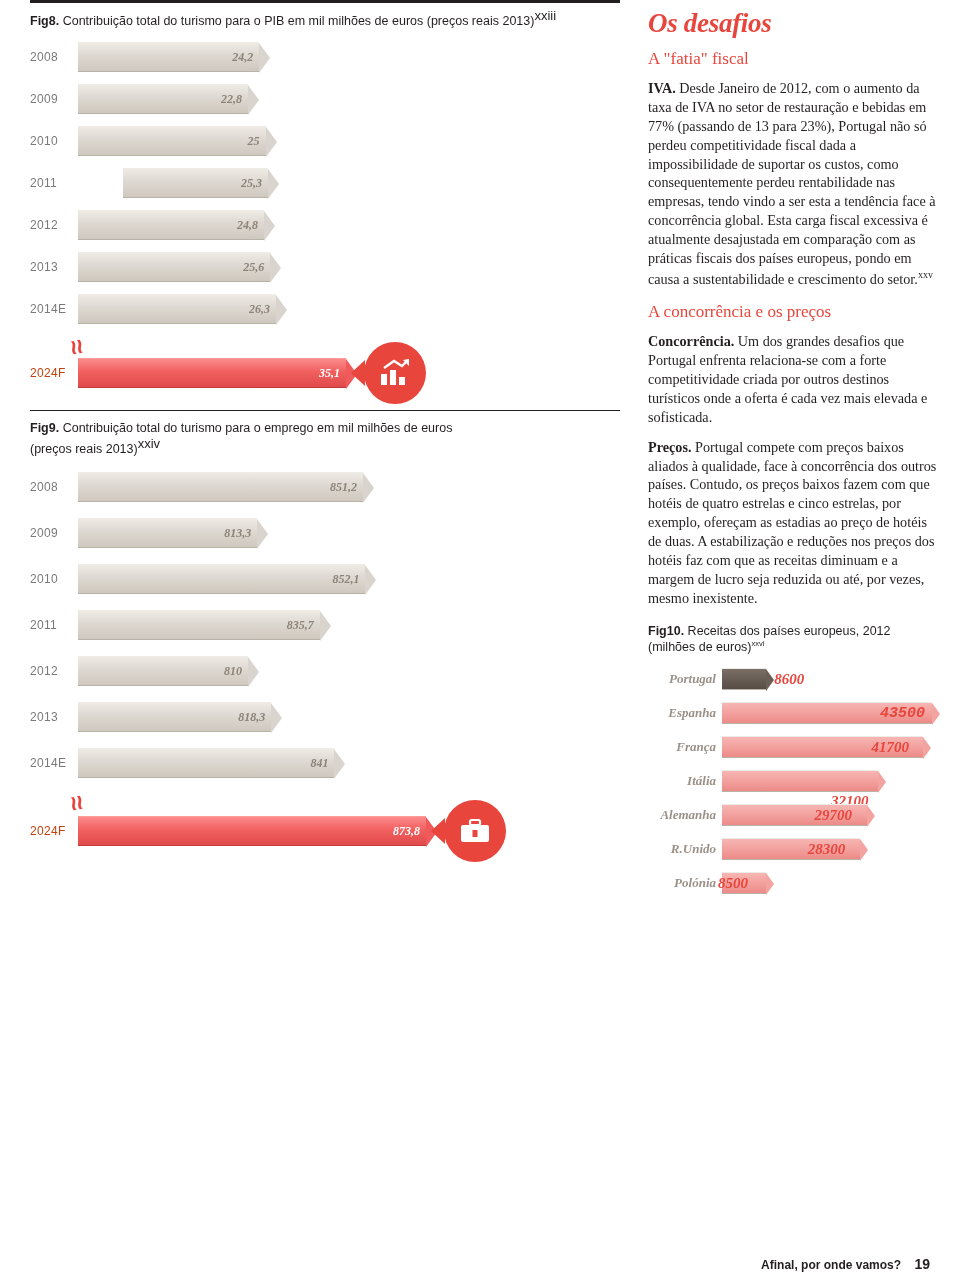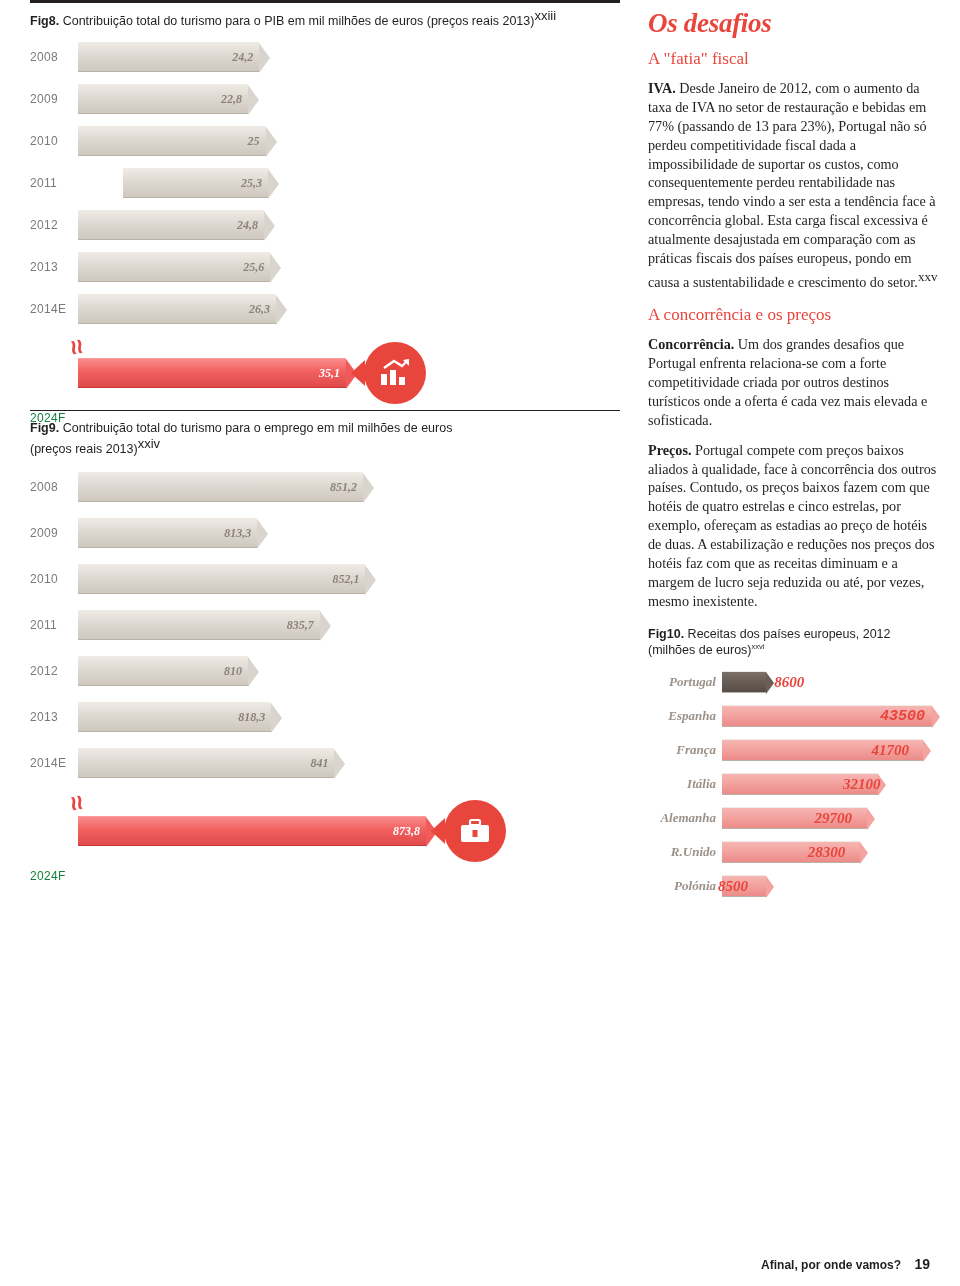--- a/index.html
+++ b/index.html
@@ -78,21 +78,21 @@
     font-weight:bold;
     font-size:12px;
     color:#8d8379;
     z-index:3;
   }
   
   .bar3d.red { background:#701a75; border-top-color:#ff9b9b; border-bottom-color:#c43b3b;}
   .bar3d.red::before { background:linear-gradient(to bottom,#fb8b8b 0%,#f26060 45%,#e04a4a 100%); }
   .bar3d.red::after { border-left-color:#f05a5a; }
   .bar3d.red .bar-val { color:#ffffff; }
-  .row.forecast .ylabel { color:#15803d;margin-top:45px; }
+  .row.forecast .ylabel { color:#c2410c; }
 
   
   .break-mark {
     position:absolute;
     font-size:26px;
     color:#e8453c;
     font-weight:bold;
     transform:rotate(80deg);
     line-height:1;
   }
@@ -137,21 +137,21 @@
     margin-bottom:10px;
   }
   .body-txt {
     font-family:"Liberation Serif", serif;
     font-size:14.2px;
     line-height:1.33;
     text-align:left;
     color:#231f20;
   }
   .body-txt b { font-weight:bold; }
-  .body-txt sup { font-size:13px; vertical-align:super; }
+  .body-txt sup { font-size:10px; vertical-align:super; }
   .body-txt + .body-txt { margin-top:11px; }
 
   
   .fig10-cap {
     font-size:12.5px; line-height:1.25; margin-top:4px; margin-bottom:6px;
   }
   .fig10-cap b { font-weight:bold; }
   .fig10-cap sup { font-size:7.5px; vertical-align:super; }
   .row10 { position:relative; height:34px; width:290px; }
   .row10 .ylabel10 {
@@ -415,21 +415,21 @@
           <div class="bar-wrap10" style="left: 74px; width: 201.458px;">
             <div class="bar10"></div>
           </div>
           <div class="val10" style="left: 223.458px;">41700</div>
         </div>
         <div class="row10">
           <div class="ylabel10" style="right: 222px;">Itália</div>
           <div class="bar-wrap10" style="left: 74px; width: 155.898px;">
             <div class="bar10"></div>
           </div>
-          <div class="val10" style="left: 195px;">32100</div>
+          <div class="val10" style="left: 183px; margin-top: 20px;">32100</div>
         </div>
         <div class="row10">
           <div class="ylabel10" style="right: 222px;">Alemanha</div>
           <div class="bar-wrap10" style="left: 74px; width: 144.508px;">
             <div class="bar10"></div>
           </div>
           <div class="val10" style="left: 166.508px;">29700</div>
         </div>
         <div class="row10">
           <div class="ylabel10" style="right: 222px;">R.Unido</div>

